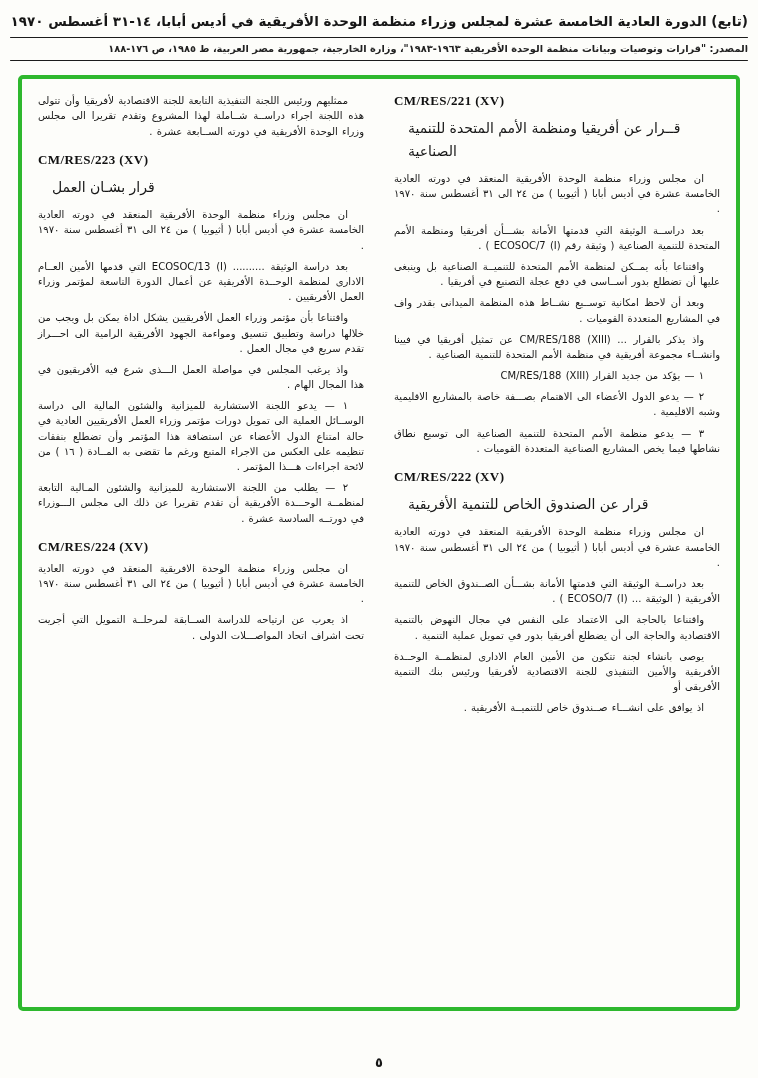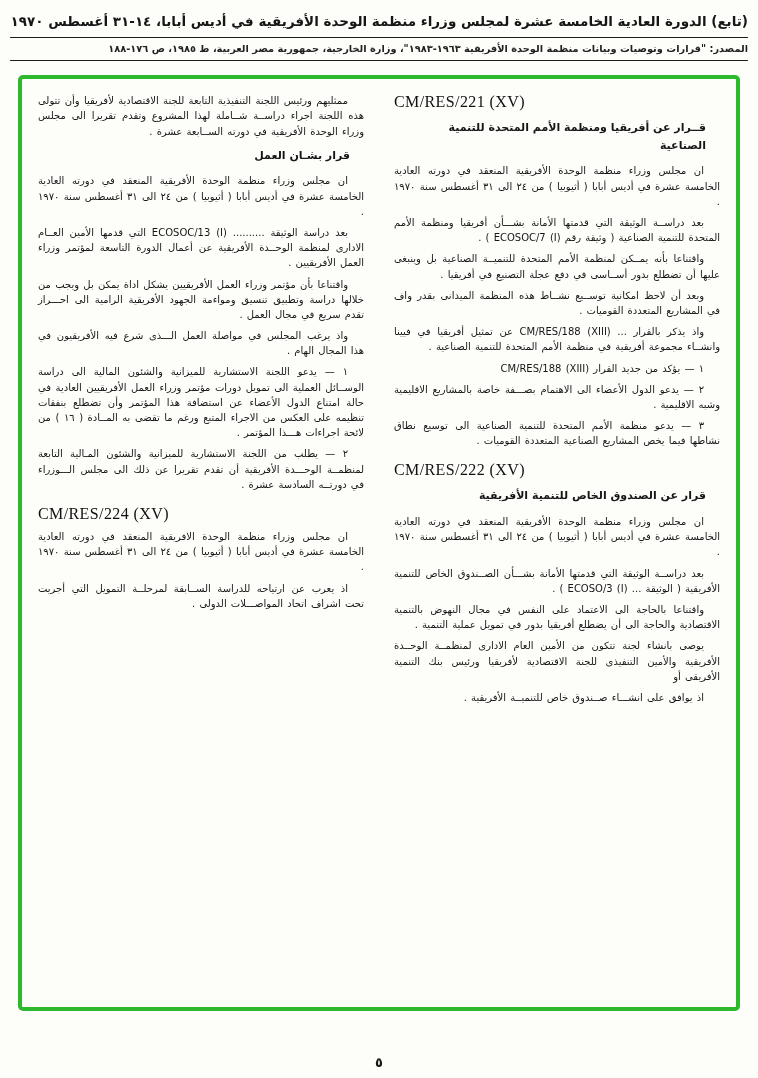--- a/index.html
+++ b/index.html
@@ -55,35 +55,36 @@
   .block { direction: rtl; }
   .block.para {
     font-size: 10px;
     line-height: 1.52;
     text-align: justify;
     text-indent: 1.6em;
     margin: 6px 0;
     word-spacing: 1px;
   }
   .block.title {
-    font-weight: bold;
-    font-size: 11px;
-    text-align: right;
+    font-weight: normal;
+    font-size: 14px;
+    text-align: left;
     line-height: 1.6;
     margin: 8px 14px 9px 14px;
     text-indent: 0;
   }
   .block.code {
     direction: ltr;
     text-align: left;
     font-family: "Liberation Serif", "DejaVu Serif", serif;
-    font-size: 16px;
+    font-size: 13px;
     letter-spacing: 0.4px;
     margin: 13px 0 5px 0;
     color: #111;
+    font-weight: bold;
   }
   .col > .block:first-child { margin-top: 0; }
 
   
   footer {
     position: absolute;
     left: 0; right: 0;
     bottom: 8px;
     text-align: center;
     font-size: 13px;
@@ -110,27 +111,28 @@
         <div class="block para">بعد دراســة الوثيقة التي قدمتها الأمانة بشـــأن أفريقيا ومنظمة الأمم المتحدة للتنمية الصناعية ( وثيقة رقم ECOSOC/7 (I) ) .</div>
         <div class="block para">واقتناعا بأنه يمــكن لمنظمة الأمم المتحدة للتنميــة الصناعية بل وينبغى عليها أن تضطلع بدور أســاسى في دفع عجلة التصنيع في أفريقيا .</div>
         <div class="block para">وبعد أن لاحظ امكانية توســيع نشــاط هذه المنظمة الميدانى بقدر واف في المشاريع المتعددة القوميات .</div>
         <div class="block para">واذ يذكر بالقرار ... CM/RES/188 (XIII) عن تمثيل أفريقيا في فيينا وانشــاء مجموعة أفريقية في منظمة الأمم المتحدة للتنمية الصناعية .</div>
         <div class="block para">١ — يؤكد من جديد القرار CM/RES/188 (XIII)</div>
         <div class="block para">٢ — يدعو الدول الأعضاء الى الاهتمام بصـــفة خاصة بالمشاريع الاقليمية وشبه الاقليمية .</div>
         <div class="block para">٣ — يدعو منظمة الأمم المتحدة للتنمية الصناعية الى توسيع نطاق نشاطها فيما يخص المشاريع الصناعية المتعددة القوميات .</div>
         <div class="block code">CM/RES/222 (XV)</div>
         <div class="block title">قرار عن الصندوق الخاص للتنمية الأفريقية</div>
         <div class="block para">ان مجلس وزراء منظمة الوحدة الأفريقية المنعقد في دورته العادية الخامسة عشرة في أديس أبابا ( أثيوبيا ) من ٢٤ الى ٣١ أغسطس سنة ١٩٧٠ .</div>
-        <div class="block para">بعد دراســة الوثيقة التي قدمتها الأمانة بشـــأن الصــندوق الخاص للتنمية الأفريقية ( الوثيقة ... ECOSO/3 (I) ) .</div>
+        <div class="block para">بعد دراســة الوثيقة التي قدمتها الأمانة بشـــأن الصــندوق الخاص للتنمية الأفريقية ( الوثيقة ... ECOSO/7 (I) ) .</div>
         <div class="block para">واقتناعا بالحاجة الى الاعتماد على النفس في مجال النهوض بالتنمية الاقتصادية والحاجة الى أن يضطلع أفريقيا بدور في تمويل عملية التنمية .</div>
         <div class="block para">يوصى بانشاء لجنة تتكون من الأمين العام الادارى لمنظمــة الوحــدة الأفريقية والأمين التنفيذى للجنة الاقتصادية لأفريقيا ورئيس بنك التنمية الأفريقى أو</div>
         <div class="block para">اذ يوافق على انشـــاء صــندوق خاص للتنميــة الأفريقية .</div>
       </div>
     <div class="col">
         <div class="block para">ممثليهم ورئيس اللجنة التنفيذية التابعة للجنة الاقتصادية لأفريقيا وأن تتولى هذه اللجنة اجراء دراســة شــاملة لهذا المشروع وتقدم تقريرا الى مجلس وزراء الوحدة الأفريقية في دورته الســابعة عشرة .</div>
+        <div class="block code">CM/RES/223 (XV)</div>
         <div class="block title">قرار بشـان العمل</div>
         <div class="block para">ان مجلس وزراء منظمة الوحدة الأفريقية المنعقد في دورته العادية الخامسة عشرة في أديس أبابا ( أثيوبيا ) من ٢٤ الى ٣١ أغسطس سنة ١٩٧٠ .</div>
         <div class="block para">بعد دراسة الوثيقة .......... ECOSOC/13 (I) التي قدمها الأمين العــام الادارى لمنظمة الوحــدة الأفريقية عن أعمال الدورة التاسعة لمؤتمر وزراء العمل الأفريقيين .</div>
         <div class="block para">واقتناعا بأن مؤتمر وزراء العمل الأفريقيين يشكل اداة يمكن بل ويجب من خلالها دراسة وتطبيق تنسيق ومواءمة الجهود الأفريقية الرامية الى احـــراز تقدم سريع في مجال العمل .</div>
         <div class="block para">واذ يرغب المجلس في مواصلة العمل الـــذى شرع فيه الأفريقيون في هذا المجال الهام .</div>
         <div class="block para">١ — يدعو اللجنة الاستشارية للميزانية والشئون المالية الى دراسة الوســائل العملية الى تمويل دورات مؤتمر وزراء العمل الأفريقيين العادية في حالة امتناع الدول الأعضاء عن استضافة هذا المؤتمر وأن تضطلع بنفقات تنظيمه على العكس من الاجراء المتبع ورغم ما تقضى به المــادة ( ١٦ ) من لائحة اجراءات هـــذا المؤتمر .</div>
         <div class="block para">٢ — يطلب من اللجنة الاستشارية للميزانية والشئون المـالية التابعة لمنظمــة الوحـــدة الأفريقية أن تقدم تقريرا عن ذلك الى مجلس الـــوزراء في دورتــه السادسة عشرة .</div>
         <div class="block code">CM/RES/224 (XV)</div>
         <div class="block para">ان مجلس وزراء منظمة الوحدة الافريقية المنعقد في دورته العادية الخامسة عشرة في أديس أبابا ( أثيوبيا ) من ٢٤ الى ٣١ أغسطس سنة ١٩٧٠ .</div>
         <div class="block para">اذ يعرب عن ارتياحه للدراسة الســابقة لمرحلــة التمويل التي أجريت تحت اشراف اتحاد المواصـــلات الدولى .</div>

